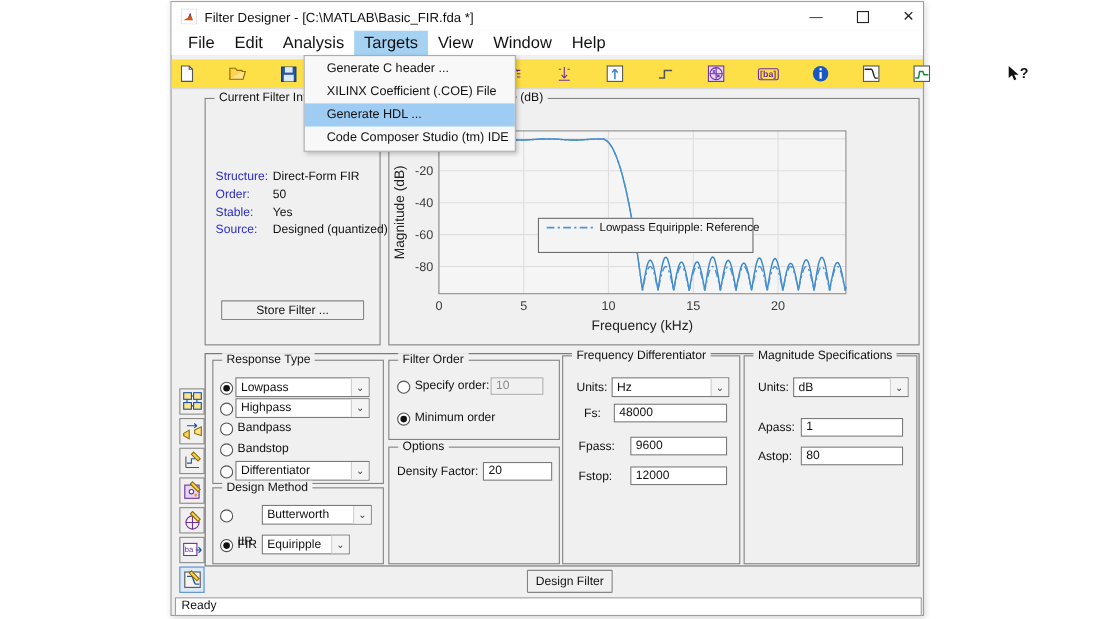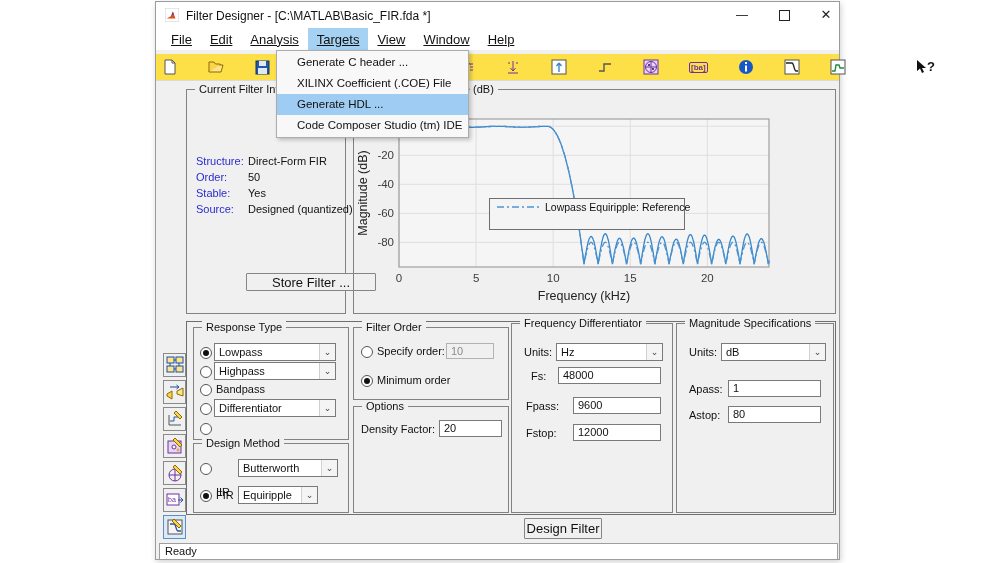--- a/index.html
+++ b/index.html
@@ -7,41 +7,41 @@
   #appwin{position:absolute;left:155px;top:1px;width:685px;height:559px;background:#f0f0f0;
           border:1px solid #9b9b9b;box-shadow:1px 2px 6px rgba(0,0,0,.18);box-sizing:border-box;}
   
   .titlebar{position:absolute;left:0;top:0;width:100%;height:26px;background:#ffffff;}
   .appicon{position:absolute;left:9px;top:6px;width:14px;height:14px;}
   .title-text{position:absolute;left:30px;top:7px;font-size:12px;color:#111;white-space:nowrap;}
   .wbtn{position:absolute;top:0;width:42px;height:26px;text-align:center;line-height:26px;font-size:12px;color:#222;cursor:default;}
   .maxbox{display:inline-block;width:9px;height:9px;border:1px solid #222;vertical-align:middle;}
   
   .menubar{position:absolute;left:0;top:26px;width:100%;height:22px;background:#ffffff;display:flex;align-items:stretch;padding-left:6px;box-sizing:border-box;}
-  .menu-item{padding:0 9px;font-size:13px;color:#111;display:flex;align-items:center;text-decoration:underline;}
+  .menu-item{padding:0 9px;font-size:15px;color:#111;display:flex;align-items:center;}
   .menu-item.active{background:#a5d1f3;}
   
   .toolbar{position:absolute;left:0;top:52px;width:100%;height:27px;background:#fde047;border-bottom:1px solid #dadada;box-sizing:border-box;display:flex;align-items:center;padding-left:6px;gap:28px;}
   .tbtn{width:22px;height:22px;display:flex;align-items:center;justify-content:center;margin-right:2px;}
   .tsep{width:1px;height:18px;background:#c9c9c9;margin:0 5px;}
   .coef-glyph{font-size:8px;color:#7030a0;font-weight:bold;border:1px solid #7030a0;padding:0 1px;border-radius:2px;}
   
   .dropdown{position:absolute;left:120px;top:48px;width:193px;background:#f8f8f8;border:1px solid #acacac;
             box-shadow:2px 2px 4px rgba(0,0,0,.22);z-index:60;padding:1px 0;box-sizing:border-box;}
   .dd-item{height:21px;line-height:21px;padding-left:20px;font-size:11.5px;color:#111;white-space:nowrap;}
   .dd-item.hl{background:#9fccf3;}
   
   .gb{position:absolute;border:1px solid #828282;box-sizing:border-box;}
   .gb-label{position:absolute;top:-7px;left:8px;background:#f0f0f0;padding:0 4px;font-size:11px;color:#111;white-space:nowrap;z-index:2;}
   
   .info-row{position:absolute;font-size:11px;white-space:nowrap;}
   .info-label{color:#2b2bd0;}
   .info-value{color:#111;}
-  .pbtn{position:absolute;background:#f0f0f0;border:1px solid #858585;font-size:13px;color:#111;
-        display:flex;align-items:center;justify-content:center;box-sizing:border-box;border-radius:1px;margin-left:45px;}
+  .pbtn{position:absolute;background:#f0f0f0;border:1px solid #858585;font-size:11px;color:#111;
+        display:flex;align-items:center;justify-content:center;box-sizing:border-box;border-radius:1px;}
   
   .radio{position:absolute;width:12px;height:12px;border:1px solid #555;border-radius:50%;background:#fff;box-sizing:border-box;}
   .radio.sel::after{content:"";position:absolute;left:2px;top:2px;width:6px;height:6px;border-radius:50%;background:#111;}
   .ctl-label{position:absolute;font-size:11px;color:#111;white-space:nowrap;}
   .combo{position:absolute;background:#fff;border:1px solid #7a7a7a;box-sizing:border-box;font-size:11px;color:#111;display:flex;align-items:center;}
   .combo .val{flex:1;padding-left:4px;white-space:nowrap;overflow:hidden;}
   .combo .chev{width:15px;align-self:stretch;border-left:1px solid #d0d0d0;background:#f4f4f4;display:flex;align-items:center;justify-content:center;font-size:9px;color:#444;}
   .tfield{position:absolute;background:#fff;border:1px solid #7a7a7a;box-sizing:border-box;font-size:11px;color:#111;padding:1px 0 0 4px;}
   .tfield.disabled{background:#f0f0f0;border-color:#b2b2b2;color:#8b8b8b;}
   
@@ -316,21 +316,21 @@
     <span class="radio" style="left:44px;top:364px;"></span>
     <div class="combo" style="left:58px;top:360px;width:122px;height:18px;">
       <span class="val">Highpass</span>
         <span class="chev">⌄</span>
       </div>
     <span class="radio" style="left:44px;top:382px;"></span>
     <span class="ctl-label" style="left:60px;top:381px;">Bandpass</span>
     <span class="radio" style="left:44px;top:401px;"></span>
     <span class="ctl-label" style="left:60px;top:400px;">Bandstop</span>
     <span class="radio" style="left:44px;top:421px;"></span>
-    <div class="combo" style="left:58px;top:397px;width:122px;height:18px;">
+    <div class="combo" style="left:58px;top:417px;width:122px;height:18px;">
       <span class="val">Differentiator</span>
         <span class="chev">⌄</span>
       </div>
 
     <div class="gb" style="left:37px;top:441px;width:156px;height:70px;">
       <span class="gb-label">Design Method</span>
     </div>
     <span class="radio" style="left:44px;top:461px;"></span>
     <span class="ctl-label" style="left:60px;top:484px;">IIR</span>
     <div class="combo" style="left:82px;top:457px;width:100px;height:18px;">

